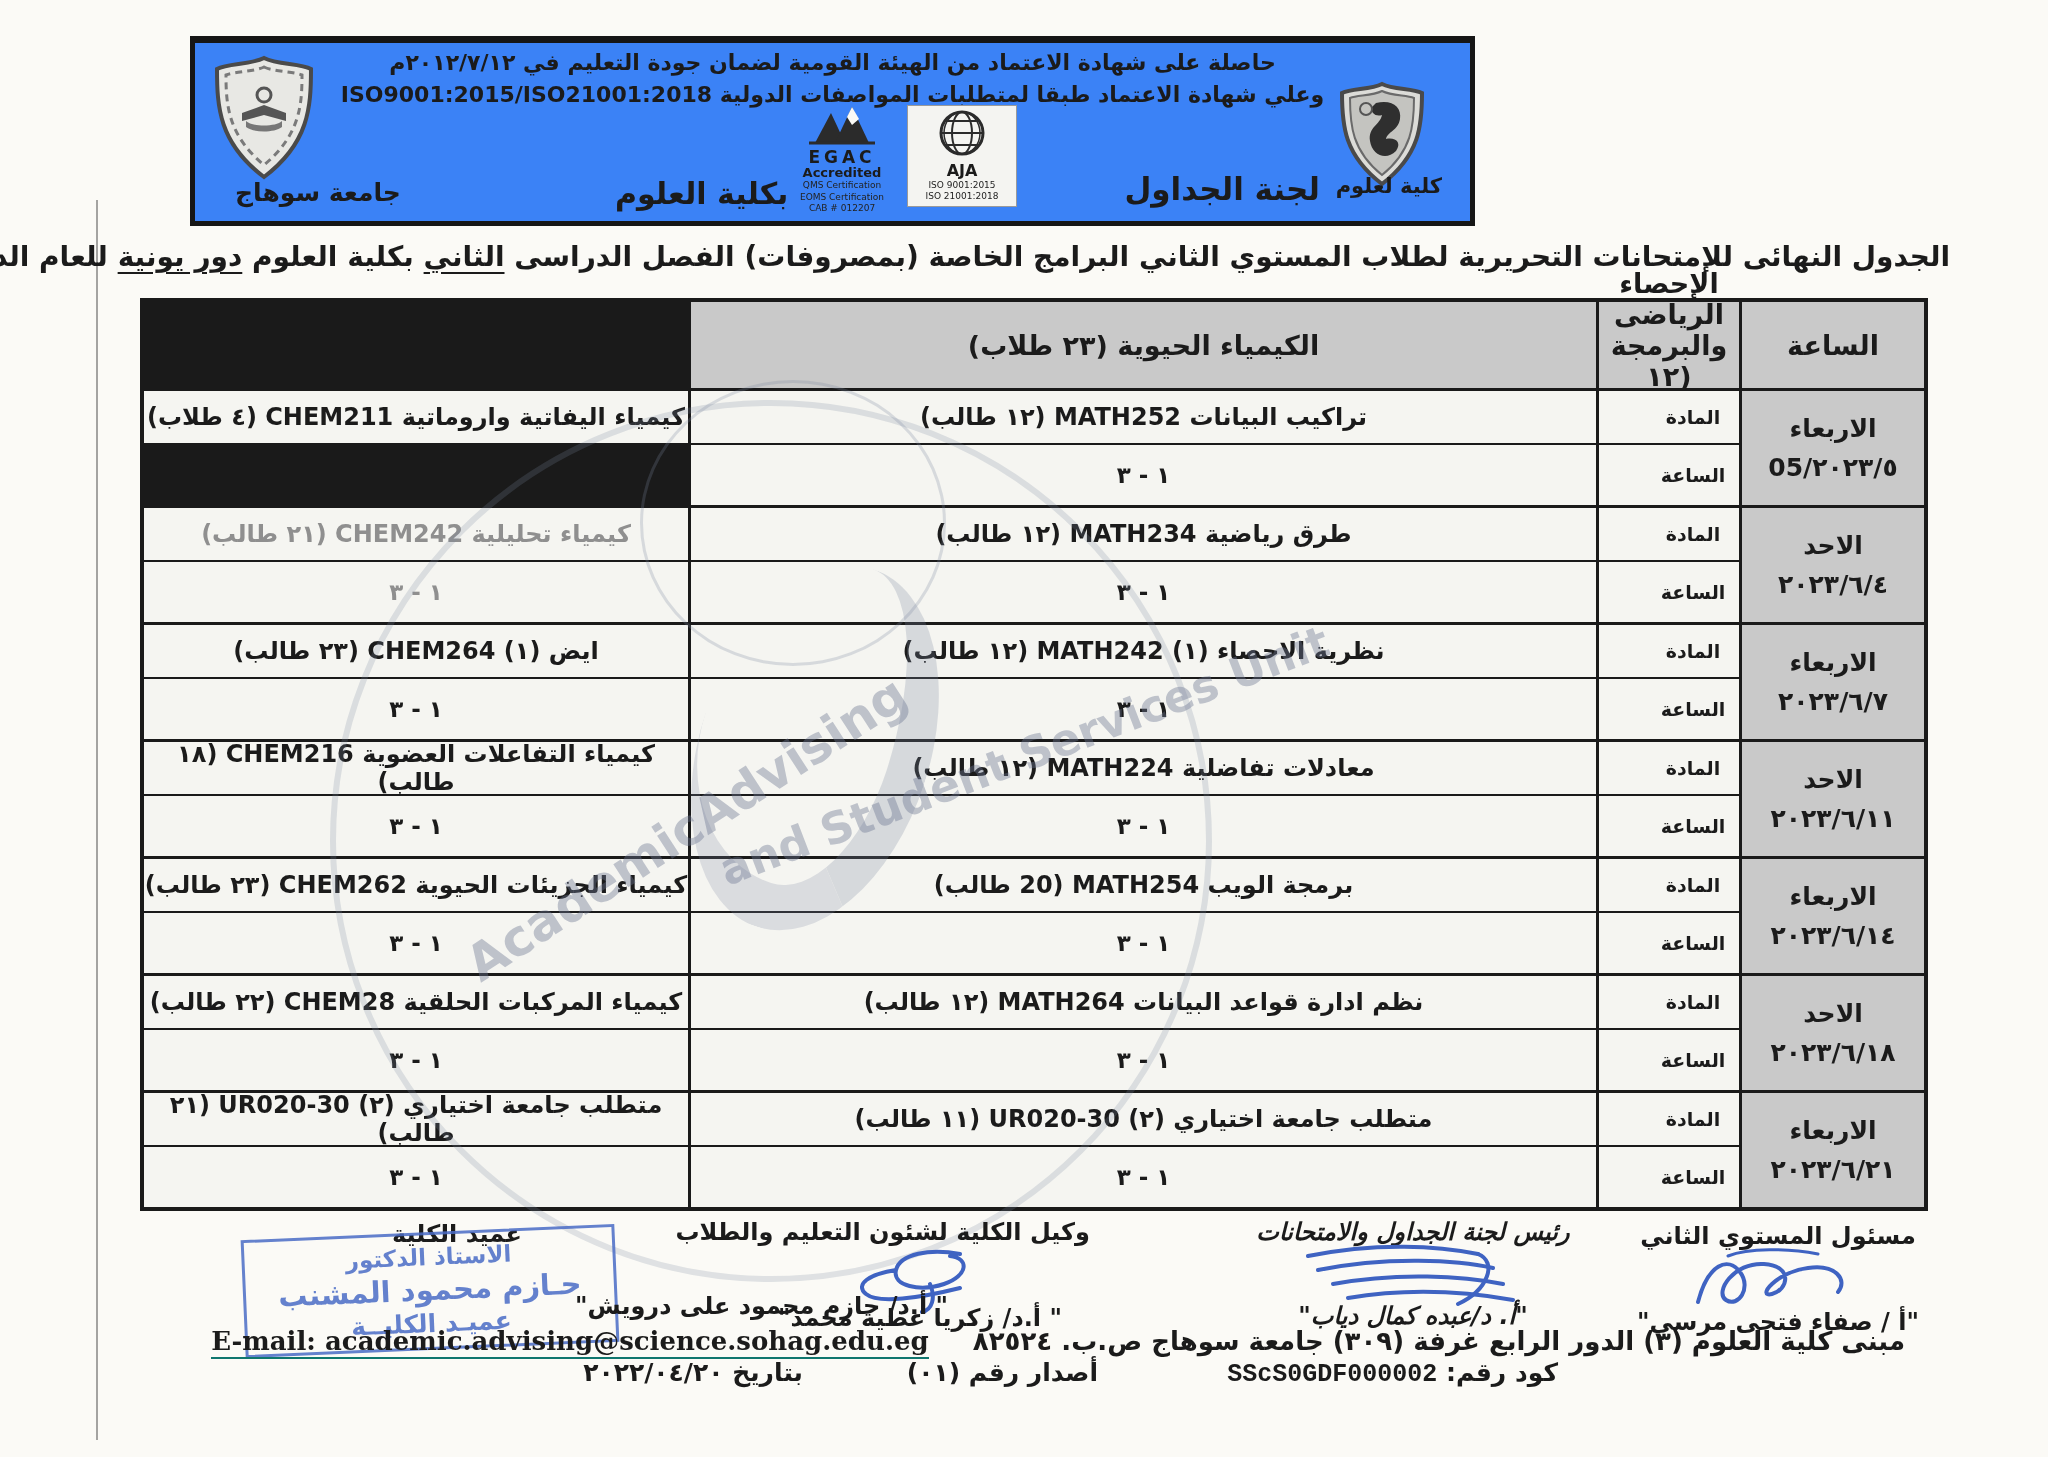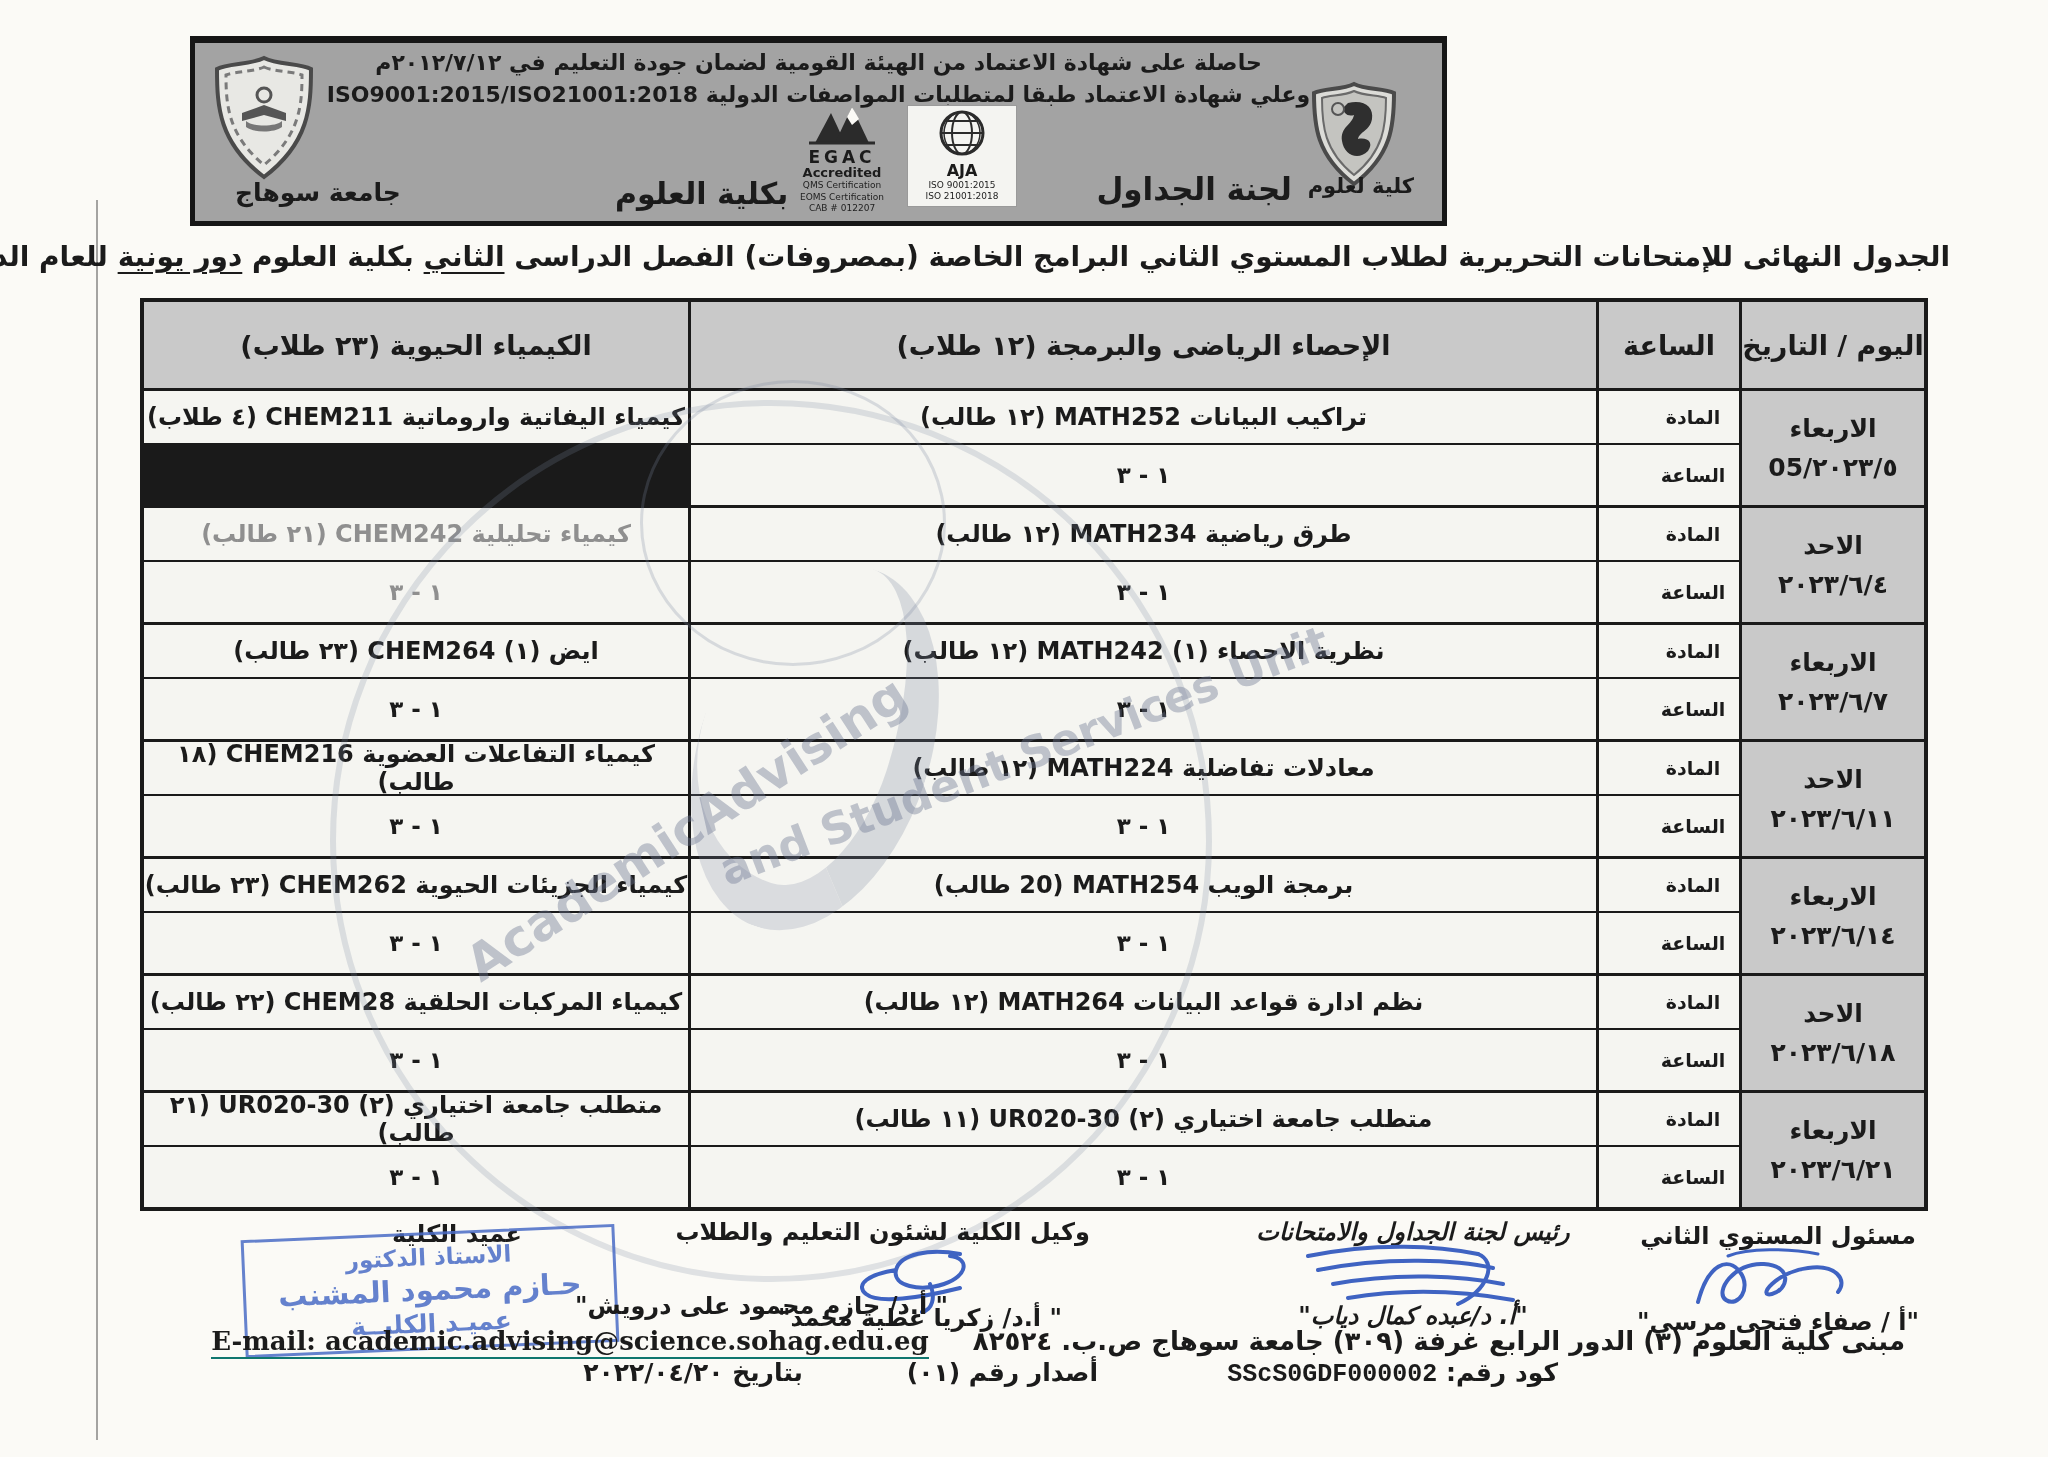--- a/index.html
+++ b/index.html
@@ -6,21 +6,21 @@
   body{
     width:2048px;height:1457px;position:relative;overflow:hidden;
     background:#fbfaf6;
     font-family:"DejaVu Sans","Liberation Sans",sans-serif;
     color:#1b1b1b;direction:rtl;
   }
   .abs{position:absolute;}
   
   .hdr-box{
     left:190px;top:36px;width:1247px;height:178px;
-    border:5px solid #161616;border-top-width:7px;background:#a3a3a3;
+    border:5px solid #161616;border-top-width:7px;background:#3b82f6;padding-left:28px;
   }
   .acc-lines{left:0;right:0;top:4px;text-align:center;font-weight:bold;font-size:22px;line-height:1.45;}
   .committee{right:150px;bottom:14px;font-size:31px;font-weight:bold;}
   .faculty-label{left:420px;bottom:10px;font-size:30px;font-weight:bold;}
   .univ-label{left:40px;bottom:14px;font-size:25px;font-weight:bold;}
   .fac-right-label{right:28px;bottom:23px;font-size:21px;font-weight:bold;}
   .egac{left:588px;top:60px;width:118px;text-align:center;direction:ltr;}
   .egac .nm{font-size:17px;font-weight:bold;letter-spacing:4px;line-height:1;}
   .egac .ac{font-size:13px;font-weight:bold;line-height:1.1;}
   .egac .ln{font-size:9px;line-height:1.25;color:#222;}
@@ -142,21 +142,20 @@
   </div>
   <div class="abs fac-right-label">كلية لعلوم</div>
 </div>
 
 <div class="abs doc-title">
   <span>الجدول النهائى للإمتحانات التحريرية لطلاب المستوي الثاني البرامج الخاصة (بمصروفات)  الفصل الدراسى </span><span class="u">الثاني</span><span> بكلية العلوم </span><span class="u">دور يونية</span><span> للعام الدراسى ٢٠٢٢ – ٢٠٢٣ م</span>
 </div>
 
 <div class="abs sched">
   <div class="thead">
-    <div class="hc">اليوم / التاريخ</div>
     <div class="hc">الساعة</div>
     <div class="hc">الإحصاء الرياضى والبرمجة (١٢ طلاب)</div>
     <div class="hc">الكيمياء الحيوية (٢٣ طلاب)</div>
   </div>
 
   <div class="tgroup g1">
     <div class="cell day">
       <div>الاربعاء</div>
       <div>٢٠٢٣/٥/05</div>
     </div>

